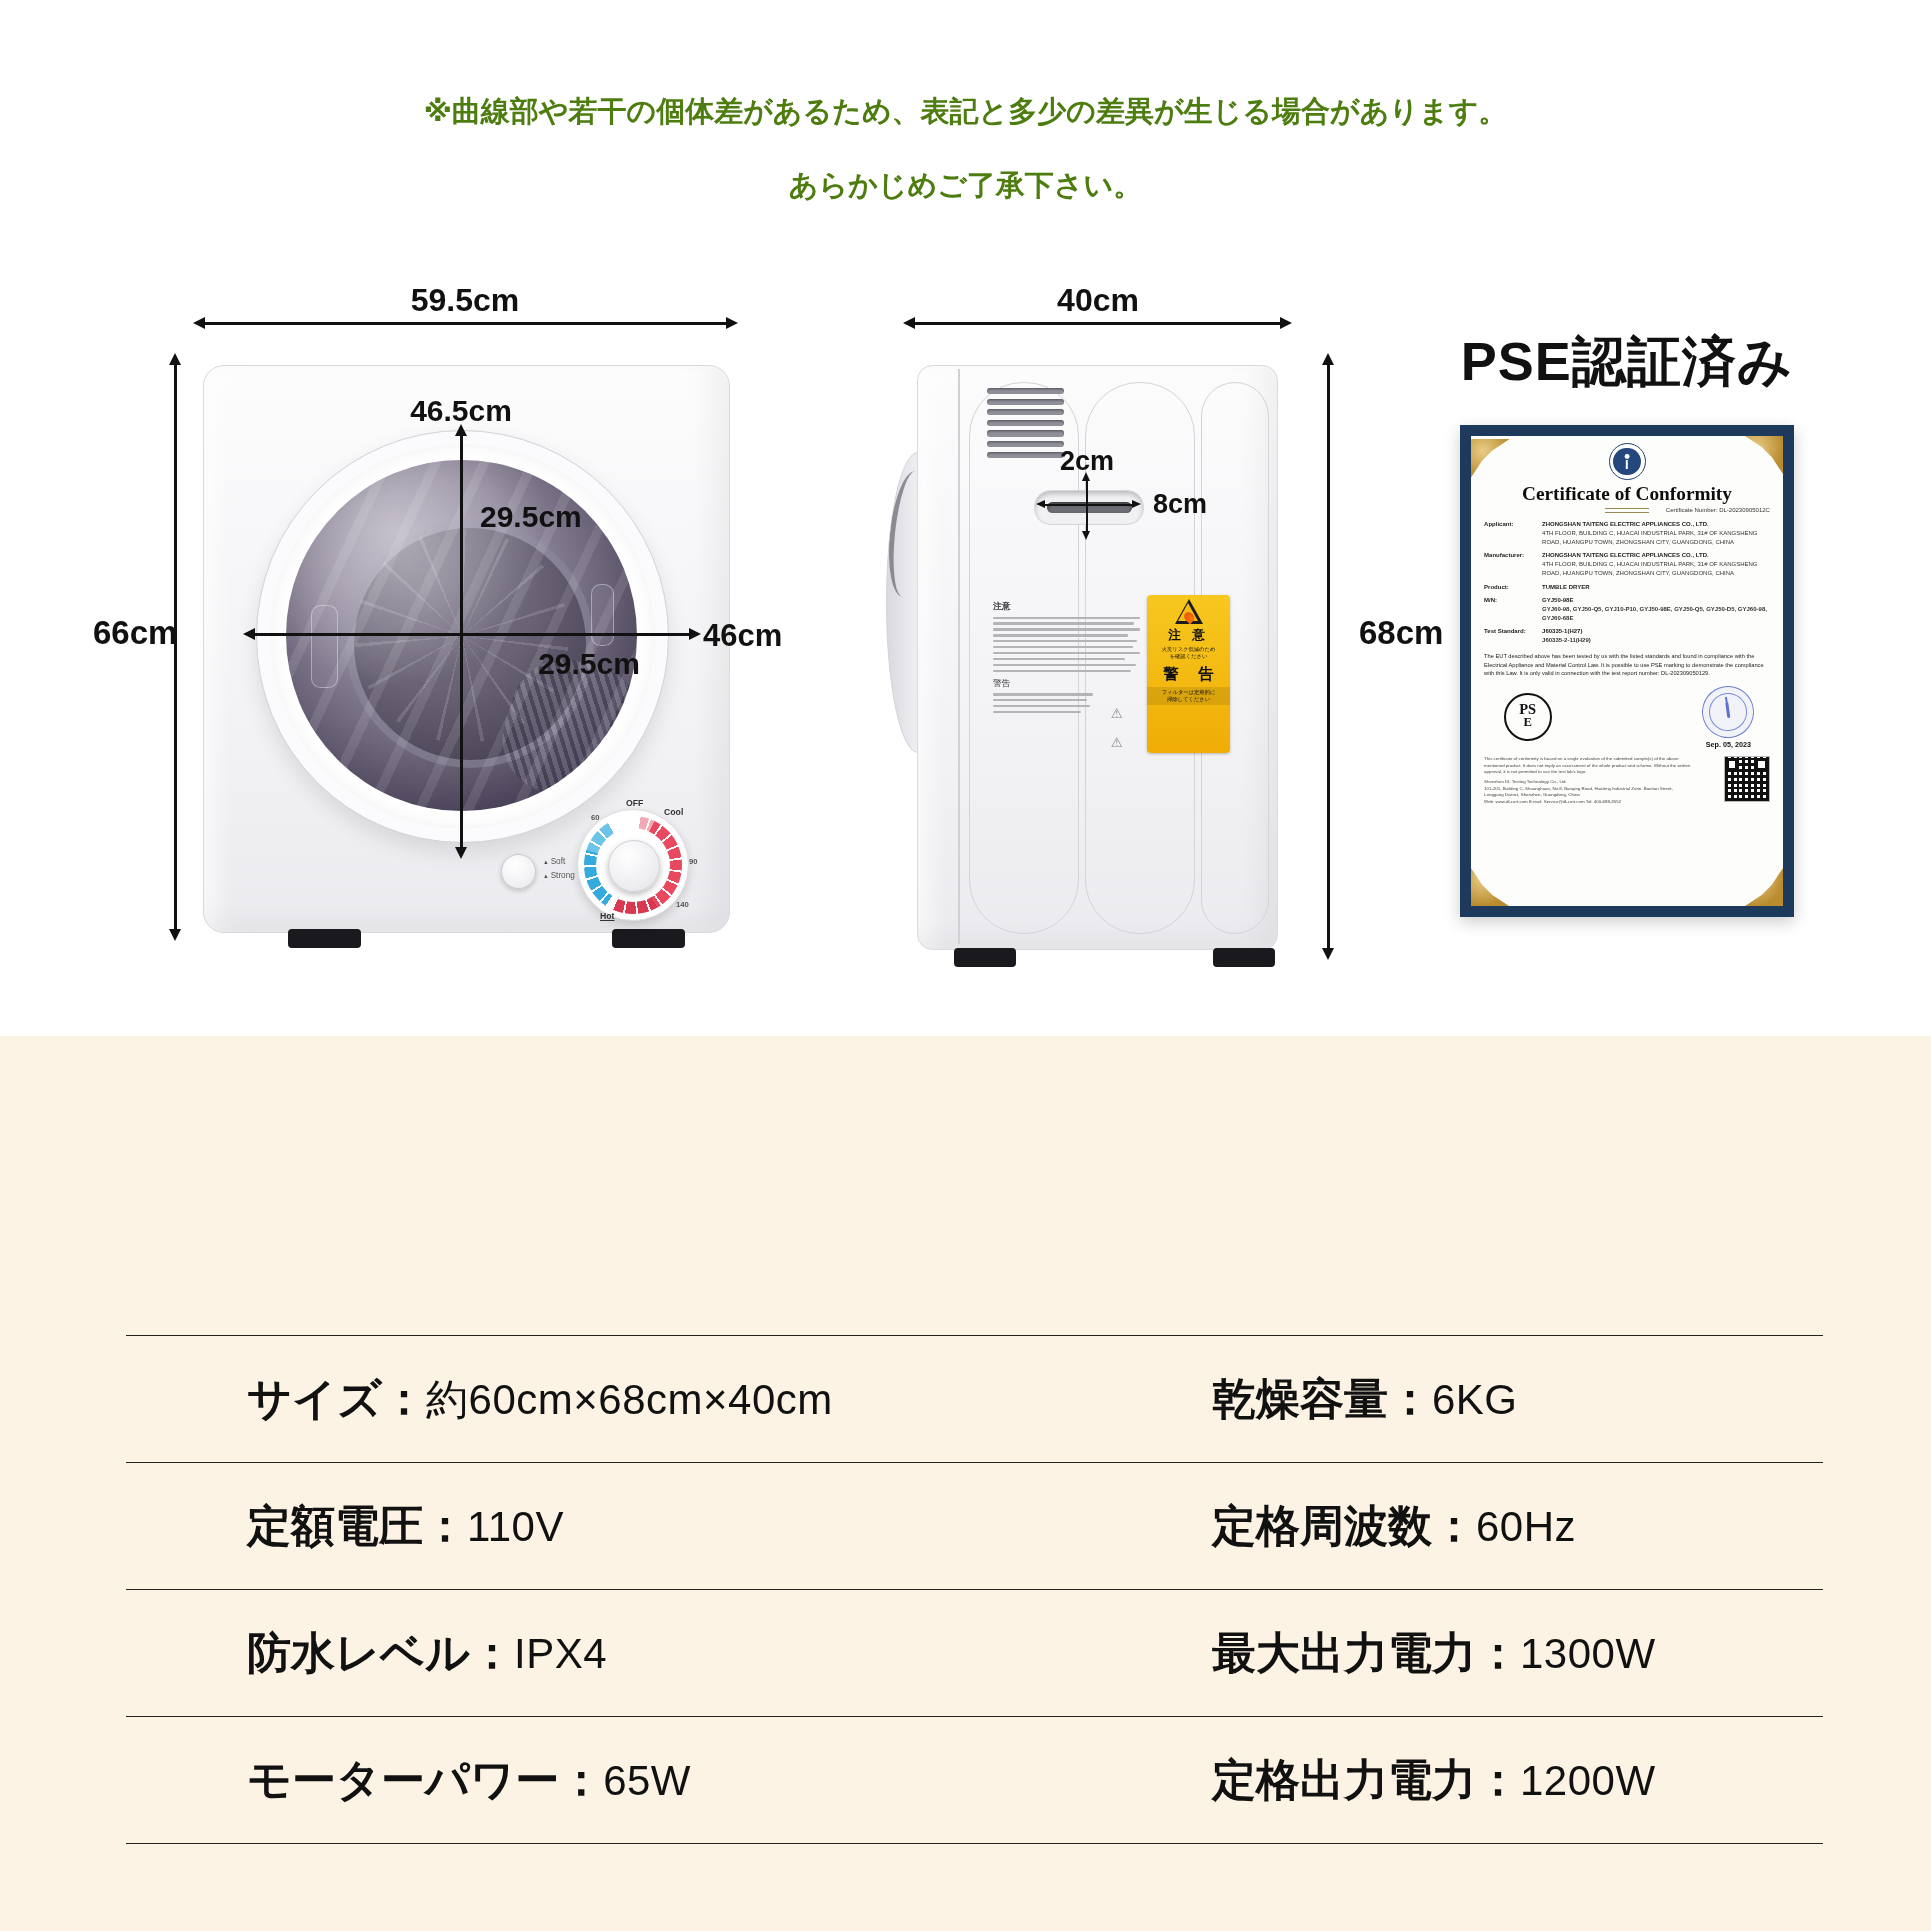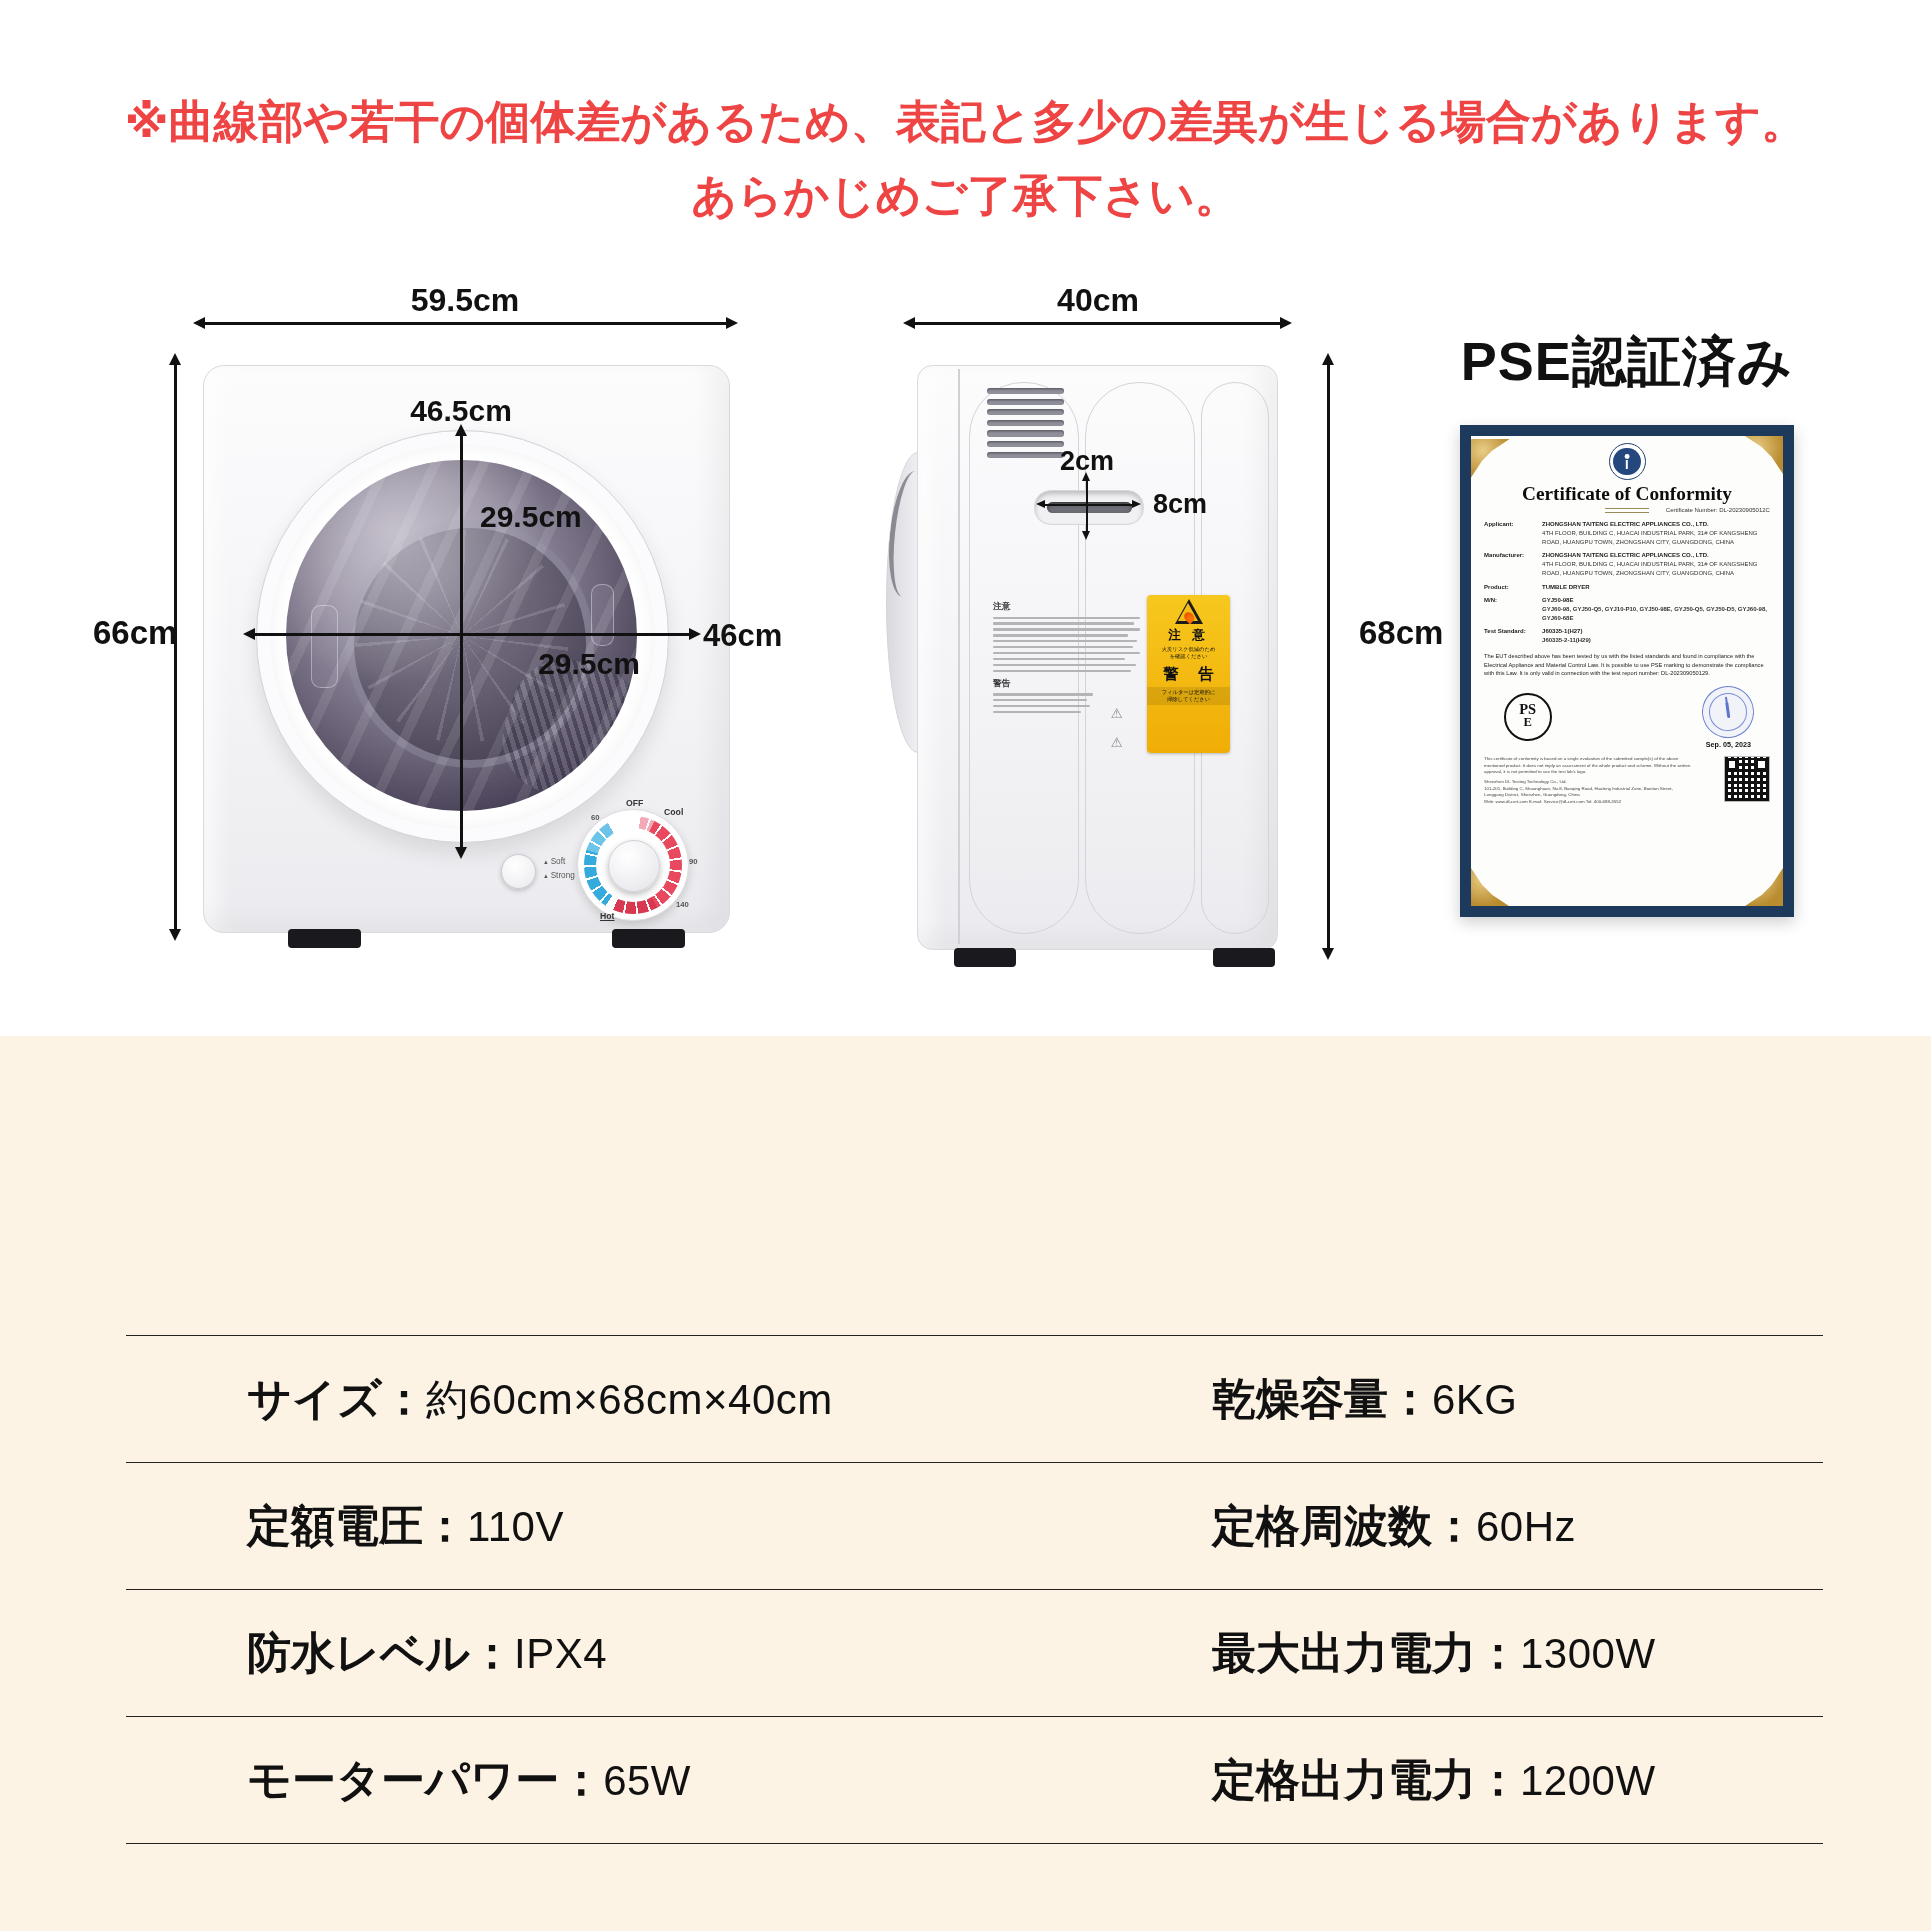--- a/index.html
+++ b/index.html
@@ -150,21 +150,21 @@
     border:2.9px solid #141414;border-radius:15.4px;display:flex;align-items:center;justify-content:center;}
   .spec-title{font-size:79px;font-weight:700;letter-spacing:7.7px;color:#141414;}
   .spec-table{position:absolute;left:126px;top:1335px;width:1697px;}
   .spec-row{height:126px;border-top:1.9px solid #23221f;display:flex;align-items:center;}
   .spec-row:last-child{border-bottom:1.9px solid #23221f;}
   .cell-left{width:1086px;padding-left:121px;box-sizing:border-box;}
   .cell-right{flex:1;}
   .s-label{font-size:44px;font-weight:700;color:#111;}
   .s-value{font-size:42px;font-weight:400;color:#111;letter-spacing:0.5px;}
 
-  .disc{position:absolute;width:100%;text-align:center;font-size:45px;font-weight:600;color:#ef4444;}
+  .disc{position:absolute;width:100%;text-align:center;font-size:29px;font-weight:600;color:#4d7c0f;}
   .pse-heading{position:absolute;left:1460px;top:326px;width:334px;text-align:center;
     font-size:54px;font-weight:700;color:#111;letter-spacing:1px;}
 </style>
 </head>
 <body>
 
 <div id="canvas">
 
   <div class="disc" style="top:92px;">※曲線部や若干の個体差があるため、表記と多少の差異が生じる場合があります。</div>
   <div class="disc" style="top:166px;">あらかじめご了承下さい。</div>
@@ -253,21 +253,21 @@
       <div class="tl" style="width:100%;"></div>
         <div class="tl" style="width:96%;"></div>
       <div class="tl" style="width:100%;"></div>
         <div class="tl" style="width:92%;"></div>
       <div class="tl" style="width:98%;"></div>
         <div class="tl" style="width:95%;"></div>
       <div class="tl" style="width:100%;"></div>
         <div class="tl" style="width:90%;"></div>
       <div class="tl" style="width:97%;"></div>
         <div class="tl" style="width:94%;"></div>
-      <div style="font-size:8.7px;font-weight:700;color:#3a3a3e;margin:5.8px 0 2.9px;">警告</div>
+      <div style="font-size:8.7px;font-weight:400;color:#3a3a3e;margin:5.8px 0 2.9px;">警告</div>
       <div class="tl" style="width:68%;"></div>
         <div class="tl" style="width:64%;"></div>
       <div class="tl" style="width:66%;"></div>
         <div class="tl" style="width:60%;"></div>
       <span class="warn-tri" style="right:17.4px;top:104px;"></span>
       <span class="warn-tri" style="right:17.4px;top:133px;"></span>
     </div>
 
     <div class="sticker" style="left:1147px;top:595px;width:83px;height:158px;">
       <div class="stk-tri">

